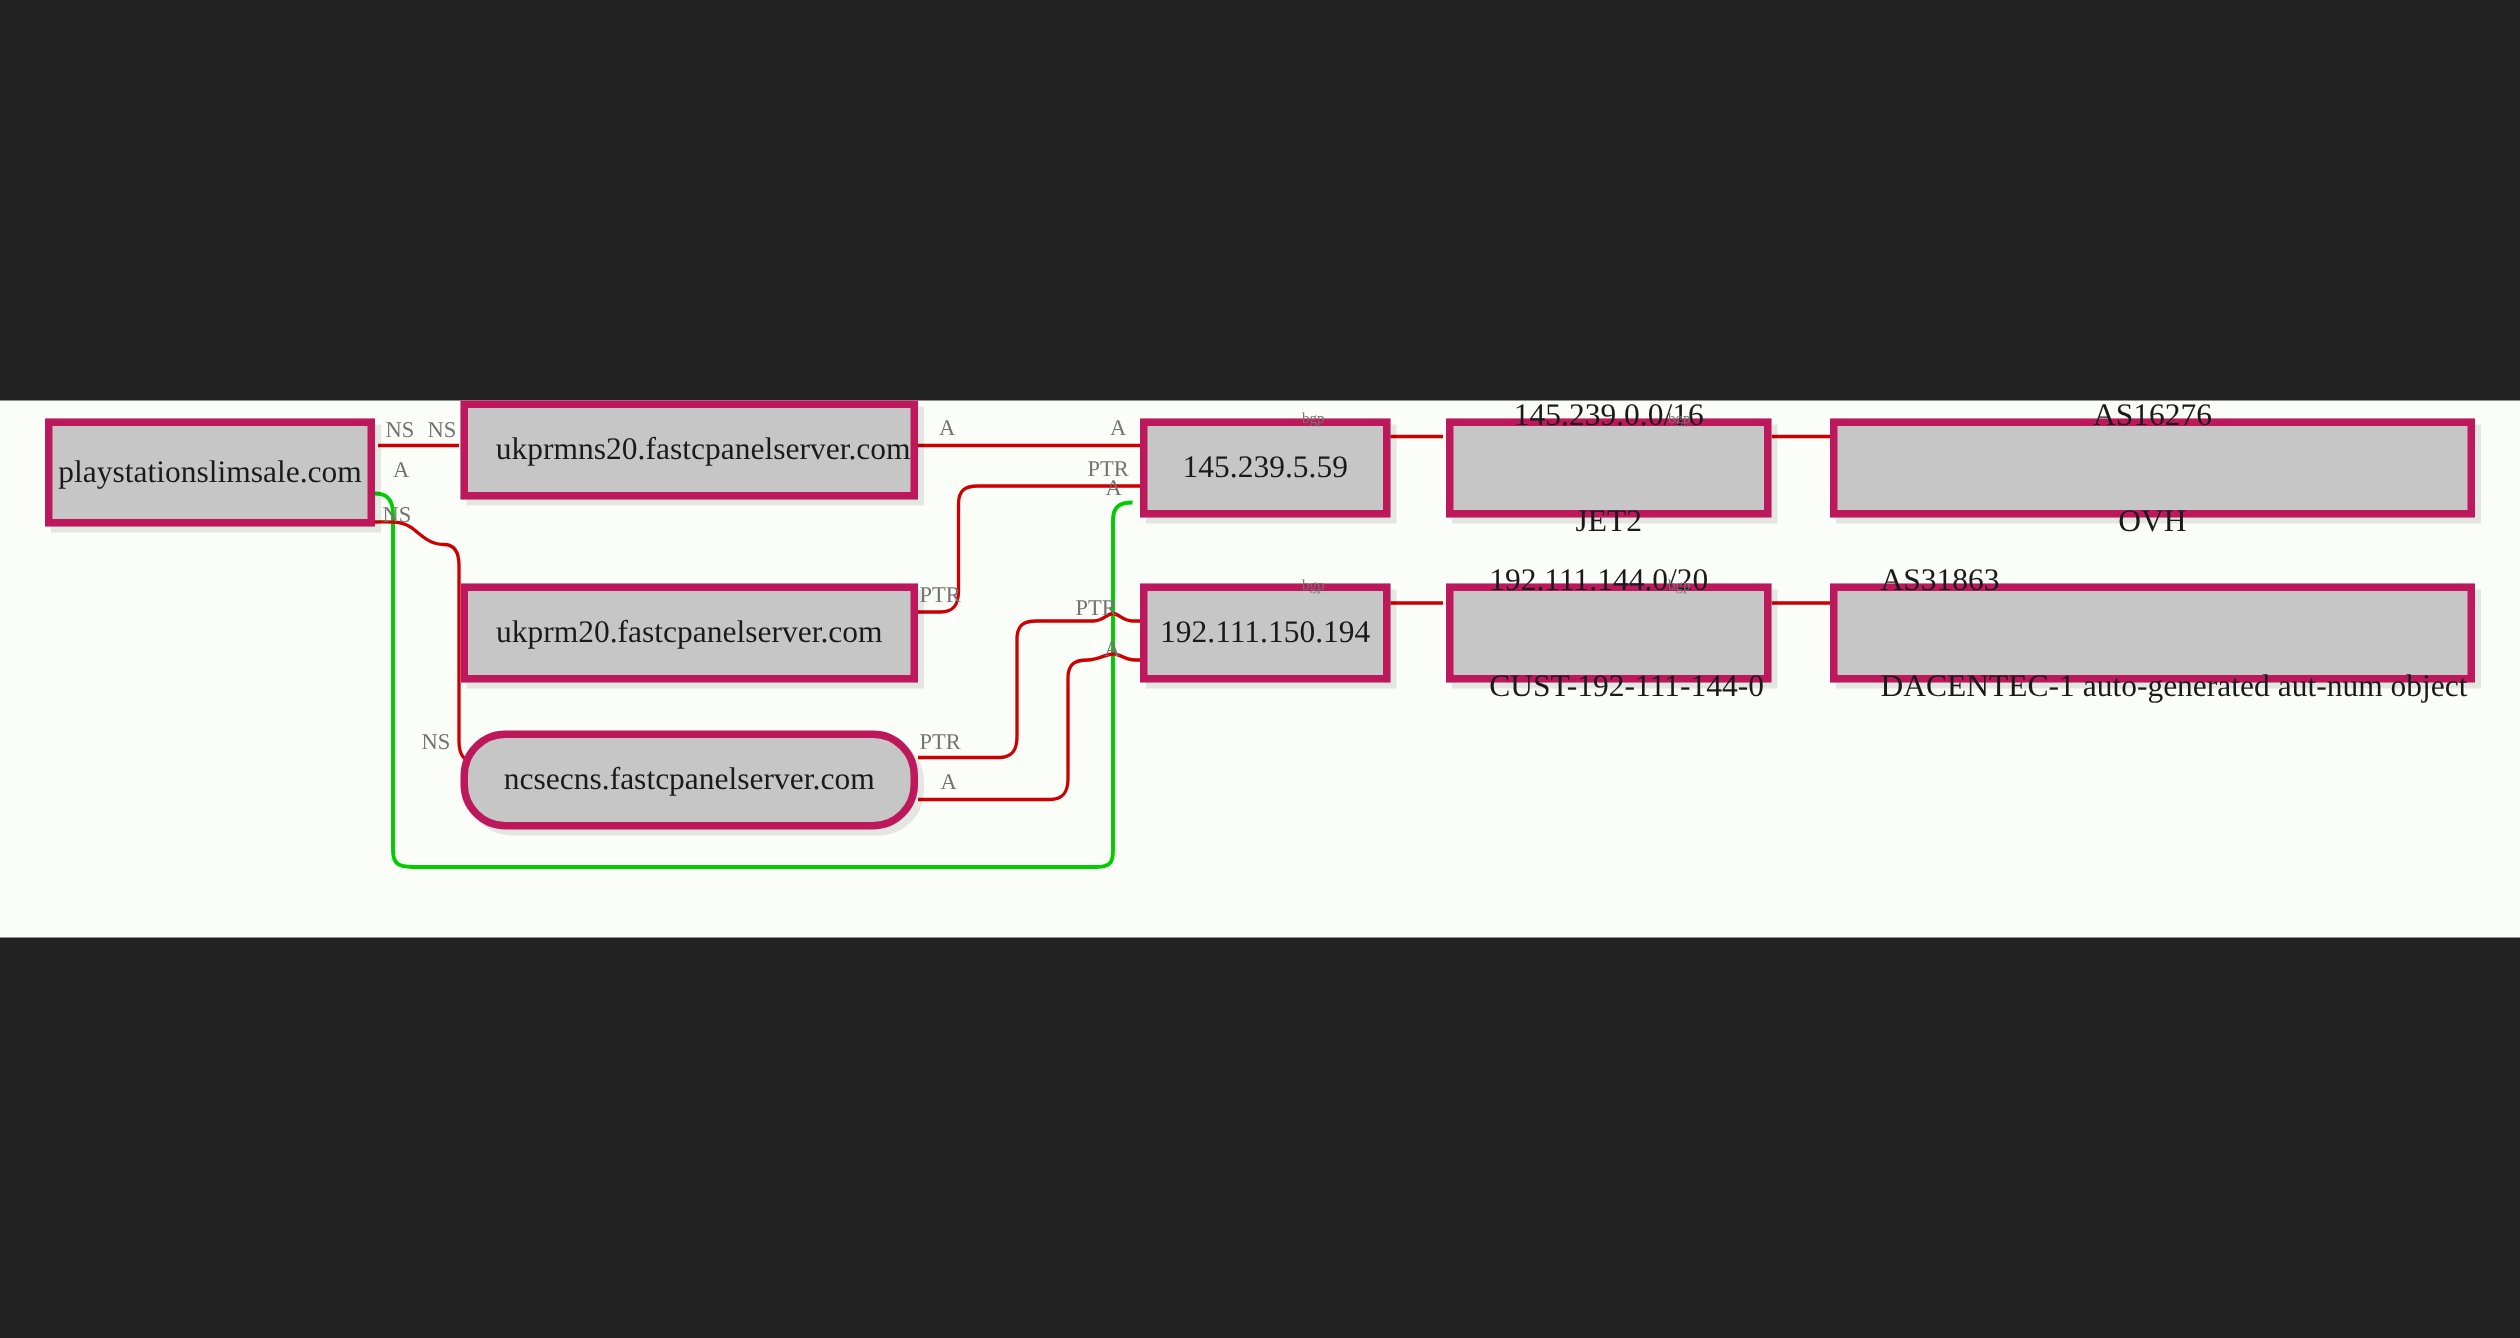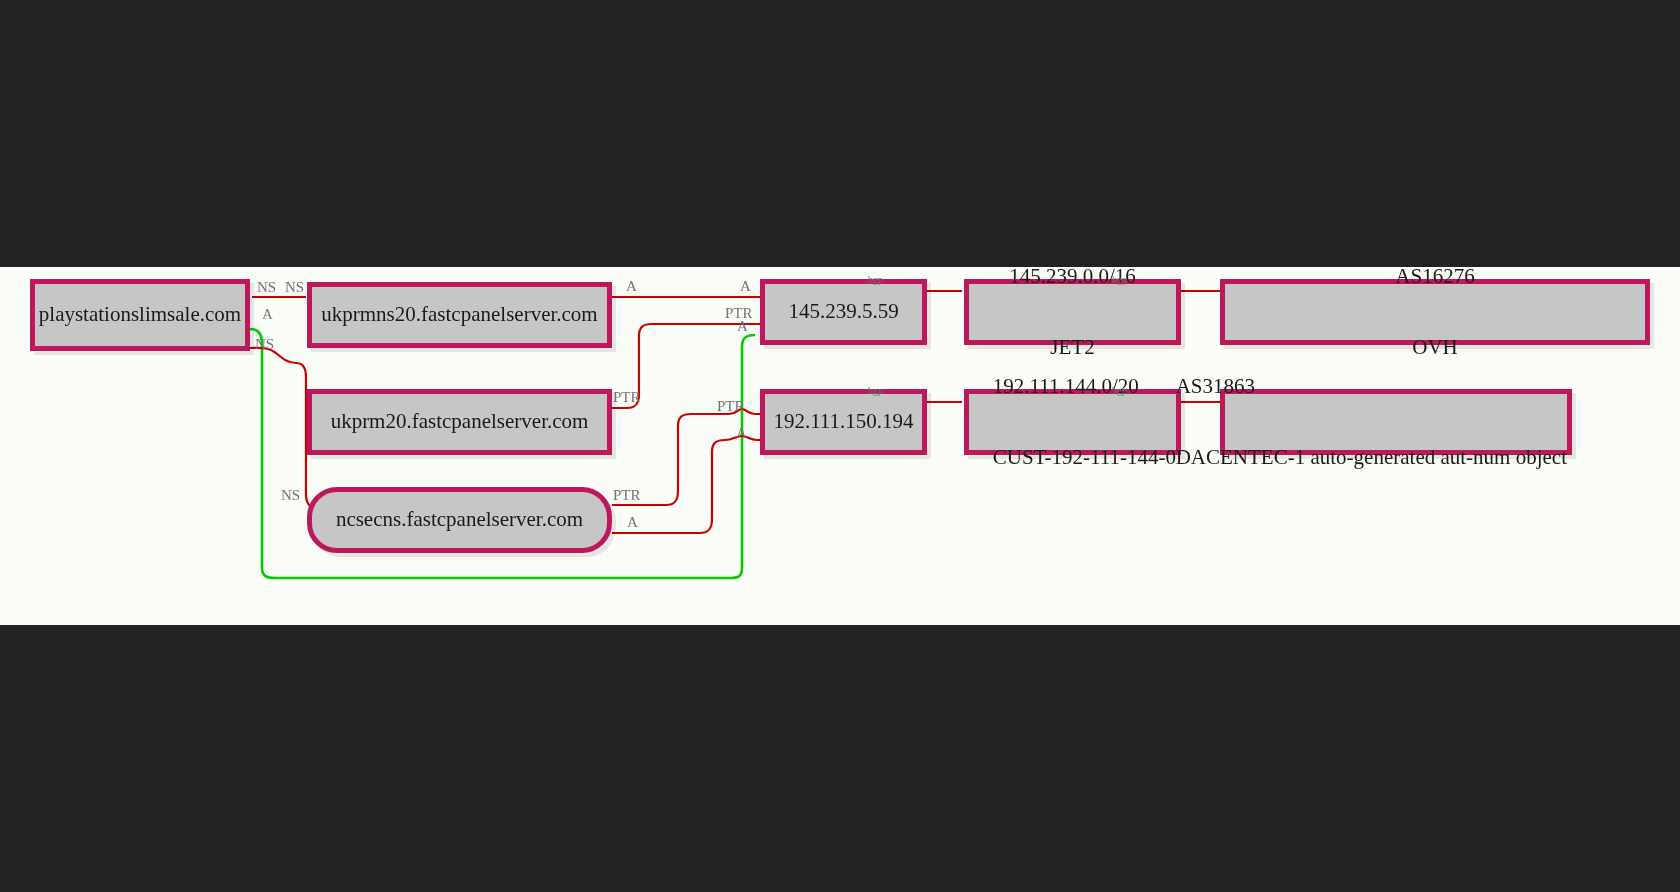--- a/index.html
+++ b/index.html
@@ -90,21 +90,21 @@
 
       <path d="M 864 135 L 962 135" fill="none" stroke="#cc0000" stroke-width="2.2"></path>
 
       <path d="M 1181 135 L 1220 135" fill="none" stroke="#cc0000" stroke-width="2.2"></path>
     </svg>
 
     <div class="node center" style="left:30px;top:12px;width:220px;height:72px;">
       <span class="nlabel">playstationslimsale.com</span>
     </div>
 
-    <div class="node center" style="left:307px;top:15px;width:305px;height:66px;">
+    <div class="node center" style="left:307px;top:0;width:305px;height:66px;justify-content:flex-end;">
       <span class="nlabel">ukprmns20.fastcpanelserver.com</span>
     </div>
 
     <div class="node center" style="left:307px;top:122px;width:305px;height:66px;">
       <span class="nlabel">ukprm20.fastcpanelserver.com</span>
     </div>
 
     <div class="node center" style="left:307px;top:220px;width:305px;height:66px;border-radius:30px;">
       <span class="nlabel">ncsecns.fastcpanelserver.com</span>
     </div>
@@ -131,21 +131,21 @@
       </div>
     </div>
 
     <div class="node center" style="left:1220px;top:12px;width:430px;height:66px;">
       <div>
         <span class="nlabel">AS16276</span>
         <span class="nlabel">OVH</span>
       </div>
     </div>
 
-    <div class="node left" style="left:1220px;top:122px;width:352px;height:66px;">
+    <div class="node left" style="left:1220px;top:122px;width:430px;height:66px;">
       <div>
         <span class="nlabel">AS31863</span>
         <span class="nlabel">DACENTEC-1 auto-generated aut-num object</span>
       </div>
     </div>
 
     <span class="elabel" style="left:257px;top:13px;">NS</span>
 
     <span class="elabel" style="left:285px;top:13px;">NS</span>
 

